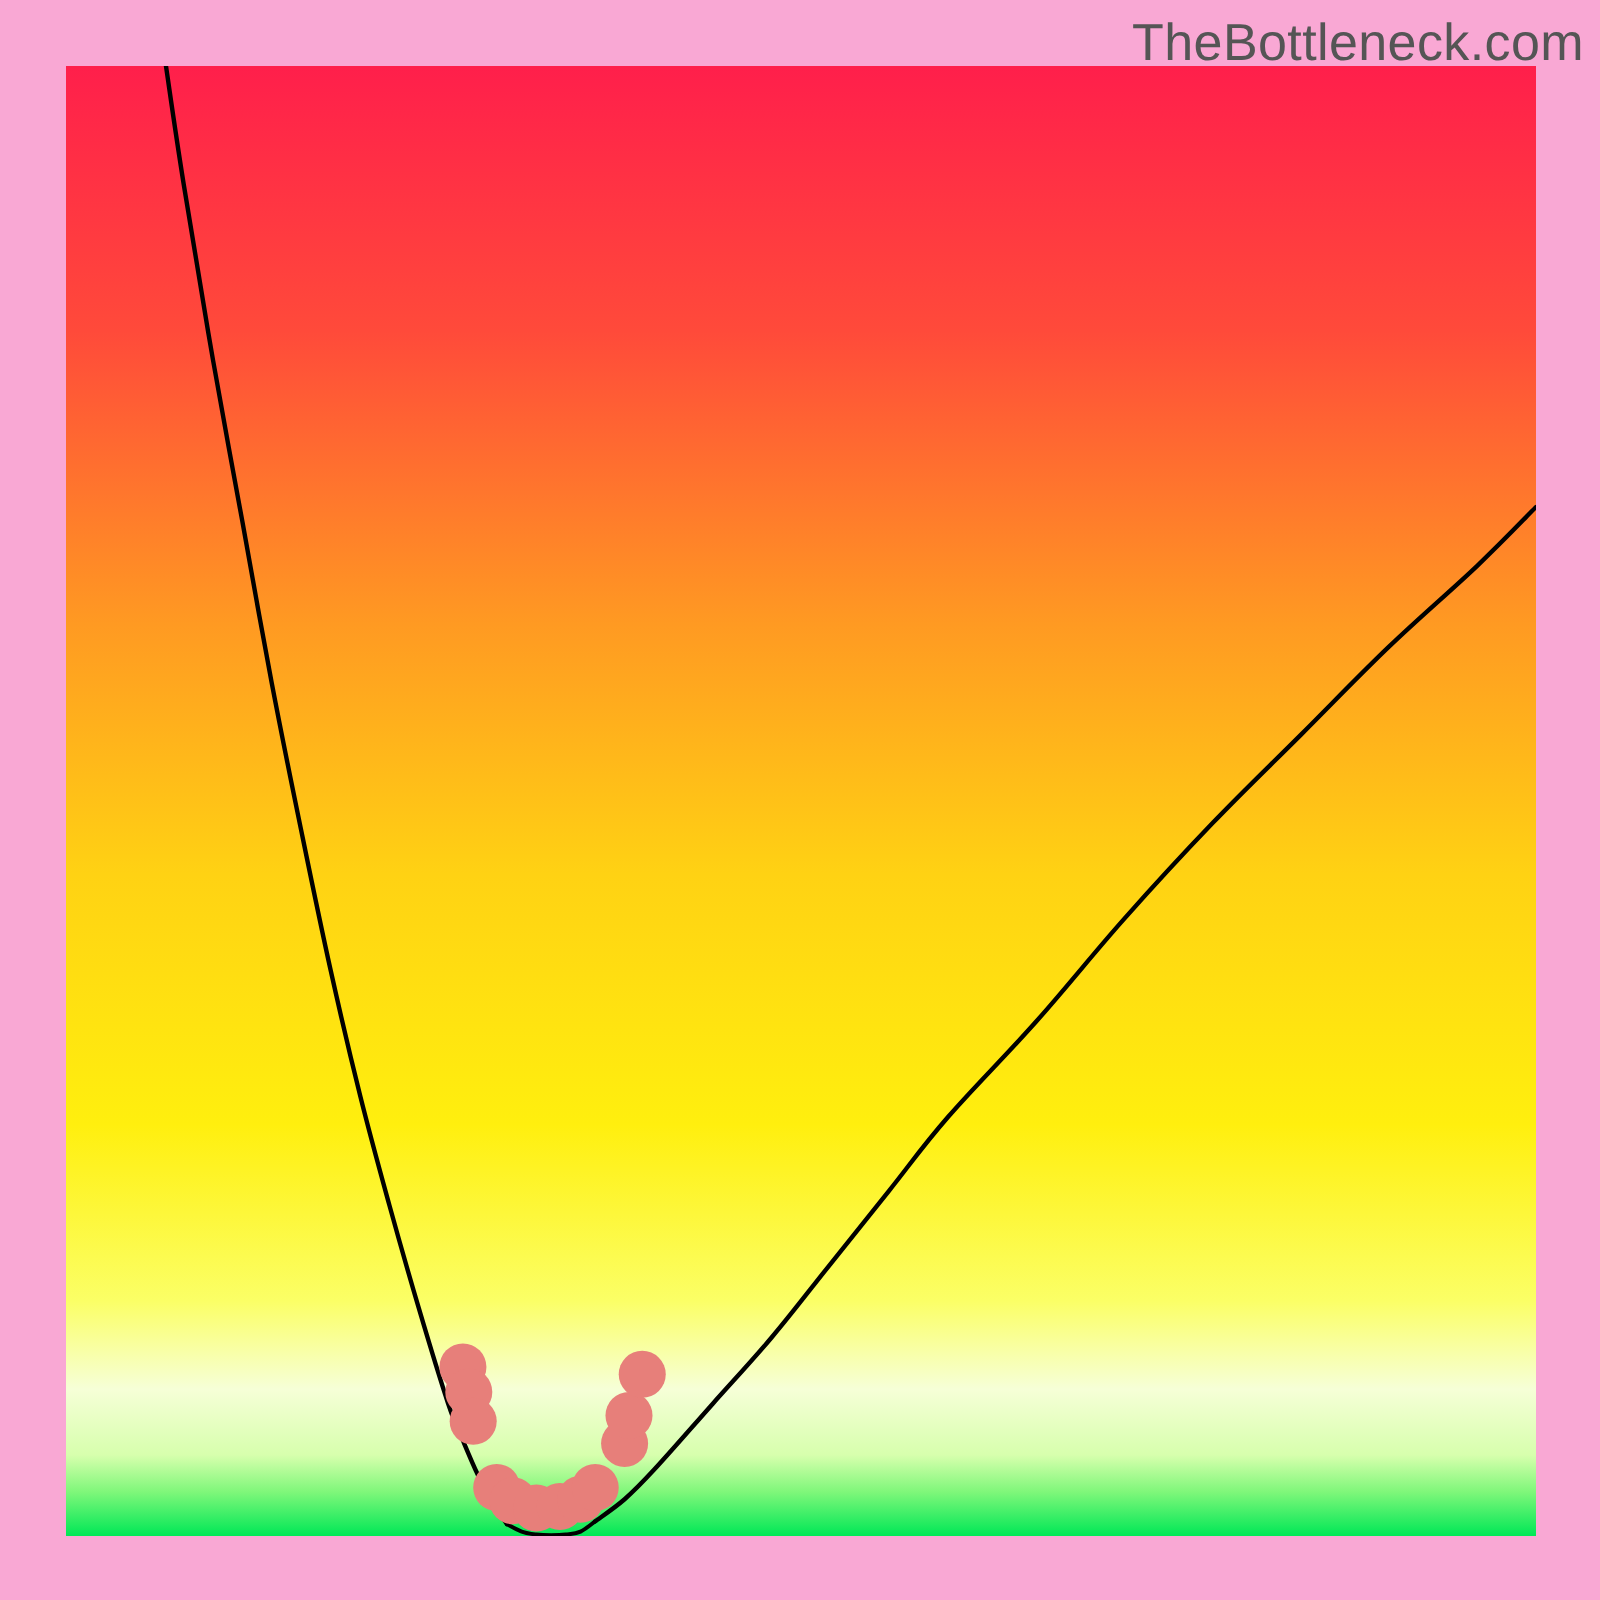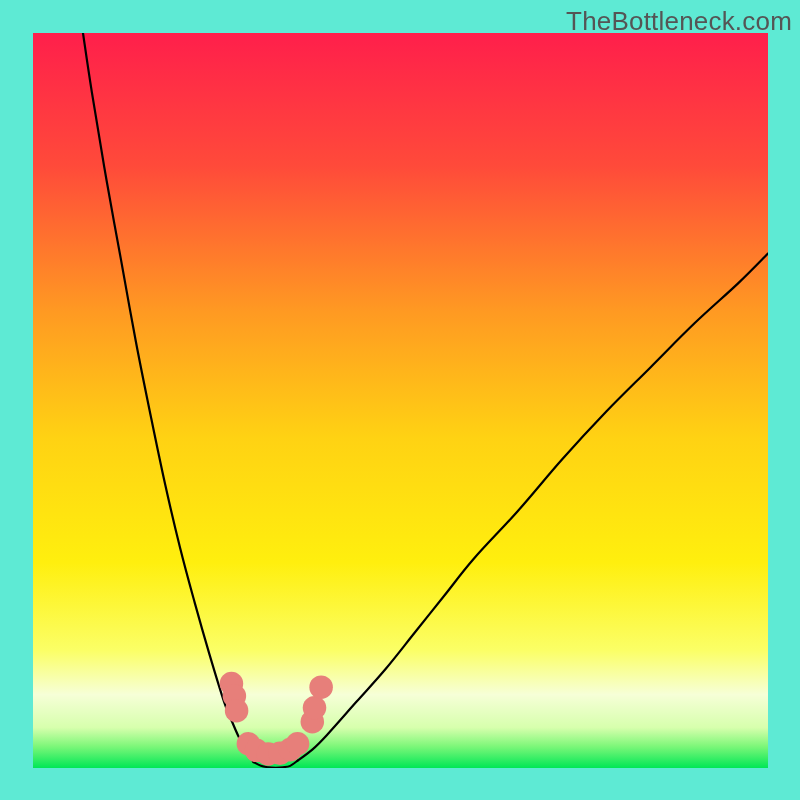--- a/index.html
+++ b/index.html
@@ -7,21 +7,21 @@
     width: 800px;
     height: 800px;
     background: #000;
     overflow: hidden;
     font-family: Arial, Helvetica, sans-serif;
   }
   .outer {
     position: relative;
     width: 800px;
     height: 800px;
-    background: #5eead4;
+    background: #f9a8d4;
   }
   .plot-area {
     position: absolute;
     left: 33px;
     top: 33px;
     width: 735px;
     height: 735px;
     overflow: visible;
   }
   .watermark {

